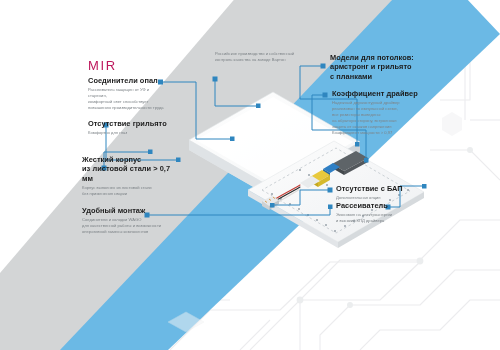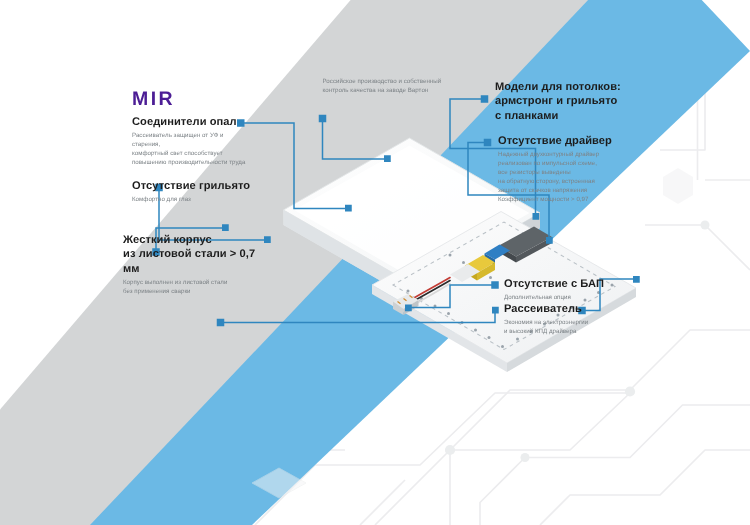--- a/index.html
+++ b/index.html
@@ -10,22 +10,22 @@
     -webkit-font-smoothing:antialiased;
   }
   #stage{position:relative;width:500px;height:350px;overflow:hidden;background:#fff;}
 
   
   .bg-svg{position:absolute;inset:0;width:500px;height:350px;}
 
   
   .brand{
     position:absolute;left:88px;top:58px;
-    font-size:13px;font-weight:bold;letter-spacing:1.6px;
-    color:#4c1d95;
+    font-size:13px;font-weight:normal;letter-spacing:1.6px;
+    color:#be185d;
   }
 
   
   .feat{position:absolute;}
   .feat .ttl{
     font-size:7.4px;font-weight:bold;color:#1c1c1c;
     line-height:1.28;margin:0 0 1.5px 0;white-space:pre-line;
     letter-spacing:.05px;
   }
   .feat .sub{
@@ -263,35 +263,41 @@
   </div>
 
   <div class="feat" style="left:82px;top:155px;width:98px;">
     <div class="ttl">Жесткий корпус
 из листовой стали &gt; 0,7 мм</div>
 
     <div class="sub">Корпус выполнен из листовой стали
 без применения сварки</div>
   </div>
 
+  <div class="feat" style="left:82px;top:206px;width:100px;">
+    <div class="ttl">Удобный монтаж</div>
+    <div class="sub">Соединители и колодки WAGO
+для качественной работы и возможности
+оперативной замены компонентов</div>
+  </div>
 
   <div class="feat" style="left:215px;top:51px;width:106px;">
     <div class="sub">Российское производство и собственный
 контроль качества на заводе Вартон</div>
   </div>
 
   <div class="feat right" style="left:330px;top:53px;width:100px;">
     <div class="ttl">Модели для потолков:
 армстронг и грильято
 с планками</div>
     <div class="sub"></div>
   </div>
 
   <div class="feat right" style="left:332px;top:89px;width:104px;">
-    <div class="ttl">Отсутствие драйвер</div>
+    <div class="ttl">Коэффициент драйвер</div>
     <div class="sub">Надежный двухконтурный драйвер
 реализован по импульсной схеме,
 все резисторы выведены
 на обратную сторону, встроенная
 защита от скачков напряжения
 Коэффициент мощности &gt; 0,97</div>
   </div>
 
   <div class="feat right" style="left:336px;top:184px;width:100px;">
     <div class="ttl">Отсутствие с БАП</div>

